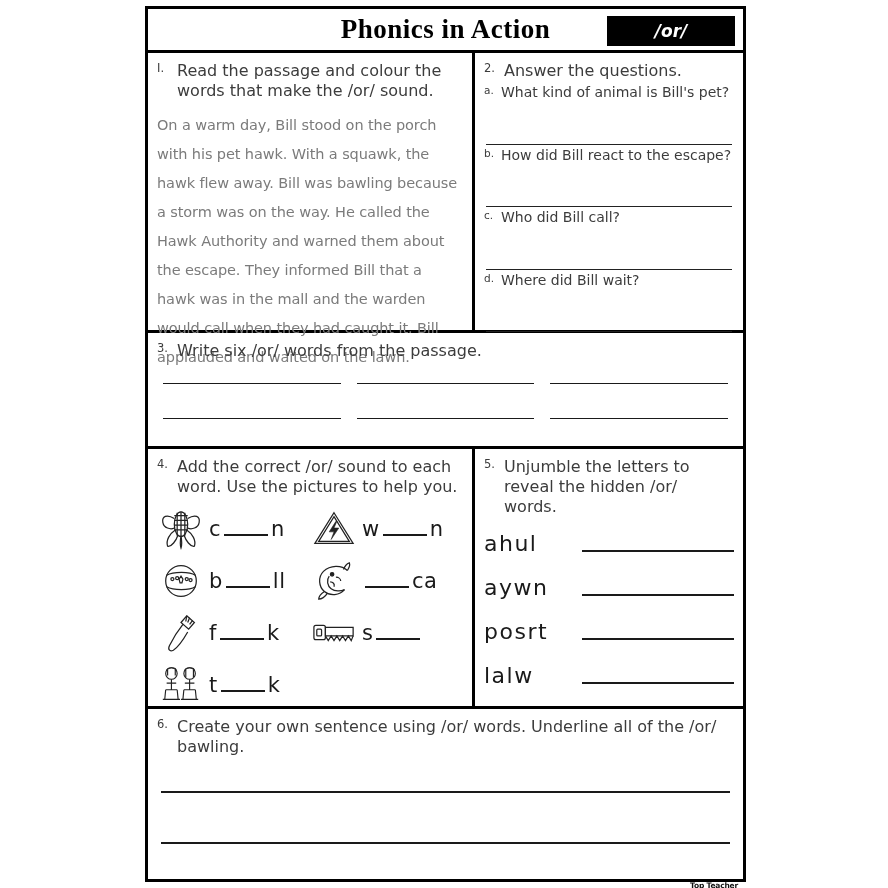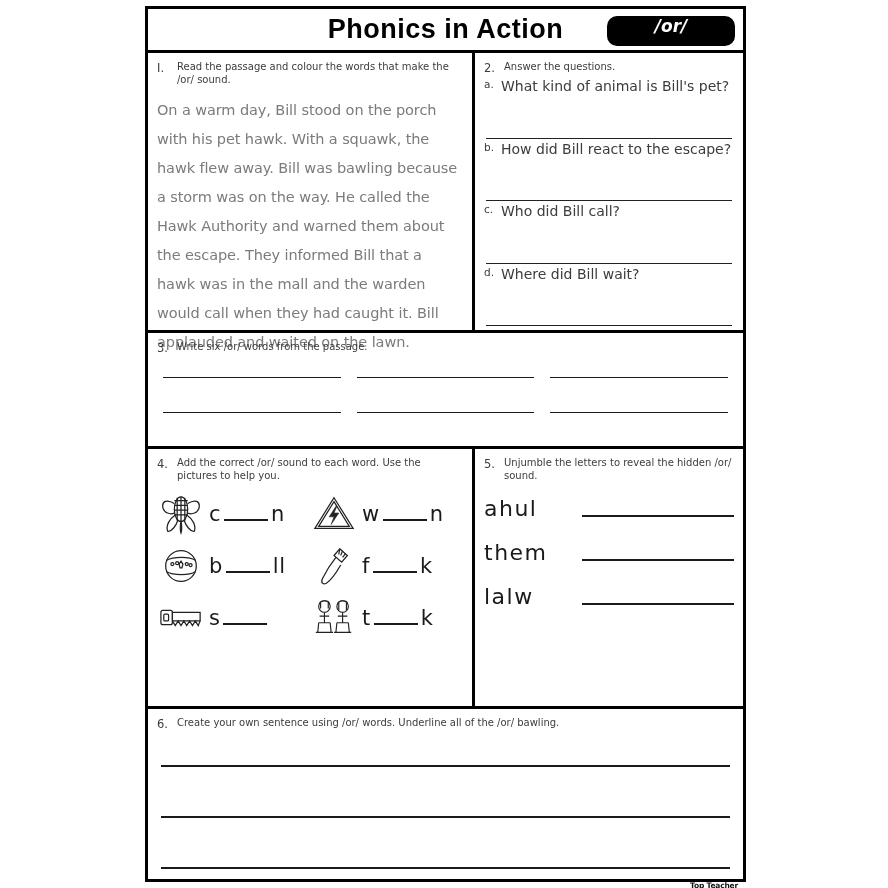--- a/index.html
+++ b/index.html
@@ -28,31 +28,32 @@
     border-bottom: 3px solid #000;
     display: flex;
     align-items: center;
     justify-content: center;
   }
   .header-title {
     font-size: 27px;
     font-weight: bold;
     letter-spacing: 0.5px;
     color: #000;
-    font-family: Liberation Sans, sans-serif;
+    font-family: Liberation Serif, serif;
   }
   .sound-badge {
     position: absolute;
     right: 8px;
     top: 7px;
     width: 128px;
     height: 30px;
     background: #000;
-    border-radius: 10px;
-    display: flex;
+    border-radius: 0;
+    display: flex;
+    align-items: center;
     justify-content: center;
   }
   .sound-badge span {
     color: #fff;
     font-size: 17px;
     font-weight: bold;
     font-style: italic;
     font-family: "DejaVu Sans", sans-serif;
   }
 
@@ -66,21 +67,21 @@
   .cell.full  { width: 595px; }
 
   .q-head { display: flex; gap: 7px; align-items: flex-start; }
   .q-num {
     font-size: 11.5px;
     color: #3c3c3c;
     min-width: 13px;
     font-family: "DejaVu Sans", sans-serif;
   }
   .q-text {
-    font-size: 10px;
+    font-size: 16px;
     color: #3c3c3c;
     line-height: 1.25;
     font-family: "DejaVu Sans", sans-serif;
   }
 
   
   .sec1 { height: 277px; }
   .passage {
     margin-top: 10px;
     text-align: left;
@@ -332,20 +333,34 @@
               <circle cx="20" cy="20" r="1.6"></circle>
               <circle cx="30" cy="21" r="1.6"></circle>
               <circle cx="34" cy="22" r="1.6"></circle>
               <path d="M24 18 L26 21 L25 25 L23 25 L22 21 Z"></path>
             </svg>
           </span>
           <span class="word"><span>b</span><span class="gap"></span><span>ll</span></span>
         </div>
 
 
+        <div class="pic-item">
+          <span class="pic-icon">
+            <svg viewBox="0 0 48 46" fill="none" stroke="#222" stroke-width="1.3">
+              <path d="M38 12 C32 6 20 6 13 13 C7 19 8 29 14 34 C20 39 30 38 35 32"></path>
+              <path d="M35 32 C31 34 25 34 21 31 C17 28 16 22 19 18"></path>
+              <path d="M38 12 C40 9 41 6 40 4 C37 5 35 8 34 11"></path>
+              <path d="M14 34 C11 36 8 39 8 42 C11 42 15 39 17 36"></path>
+              <circle cx="22" cy="16" r="1.8" fill="#222"></circle>
+              <path d="M26 19 C29 19 31 21 31 23"></path>
+              <path d="M20 24 C23 24 25 26 24 29"></path>
+            </svg>
+          </span>
+          <span class="word"><span></span><span class="gap"></span><span>ca</span></span>
+        </div>
 
         <div class="pic-item">
           <span class="pic-icon">
             <svg viewBox="0 0 48 46" fill="none" stroke="#222" stroke-width="1.3">
               <path d="M30 5 L38 12 L32 19 L24 12 Z"></path>
               <path d="M30 5 L29 11 M33 7 L31 12 M36 10 L33 14"></path>
               <path d="M26 14 C22 19 16 28 12 36 C10 40 12 43 16 41 C21 38 27 29 31 22"></path>
             </svg>
           </span>
           <span class="word"><span>f</span><span class="gap"></span><span>k</span></span>
@@ -376,29 +391,33 @@
           </span>
           <span class="word"><span>t</span><span class="gap"></span><span>k</span></span>
         </div>
 
       </div>
     </div>
 
     <div class="cell right sec4">
       <div class="q-head">
         <span class="q-num">5.</span>
-        <span class="q-text">Unjumble the letters to reveal the hidden /or/ sound.</span>
+        <span class="q-text">Unjumble the letters to reveal the hidden /or/ words.</span>
       </div>
       <div class="unjumble-list">
         <div class="unjumble-item">
           <span class="jumbled">ahul</span>
           <span class="uline"></span>
         </div>
         <div class="unjumble-item">
-          <span class="jumbled">them</span>
+          <span class="jumbled">aywn</span>
+          <span class="uline"></span>
+        </div>
+        <div class="unjumble-item">
+          <span class="jumbled">posrt</span>
           <span class="uline"></span>
         </div>
         <div class="unjumble-item">
           <span class="jumbled">lalw</span>
           <span class="uline"></span>
         </div>
       </div>
     </div>
   </div>
 

